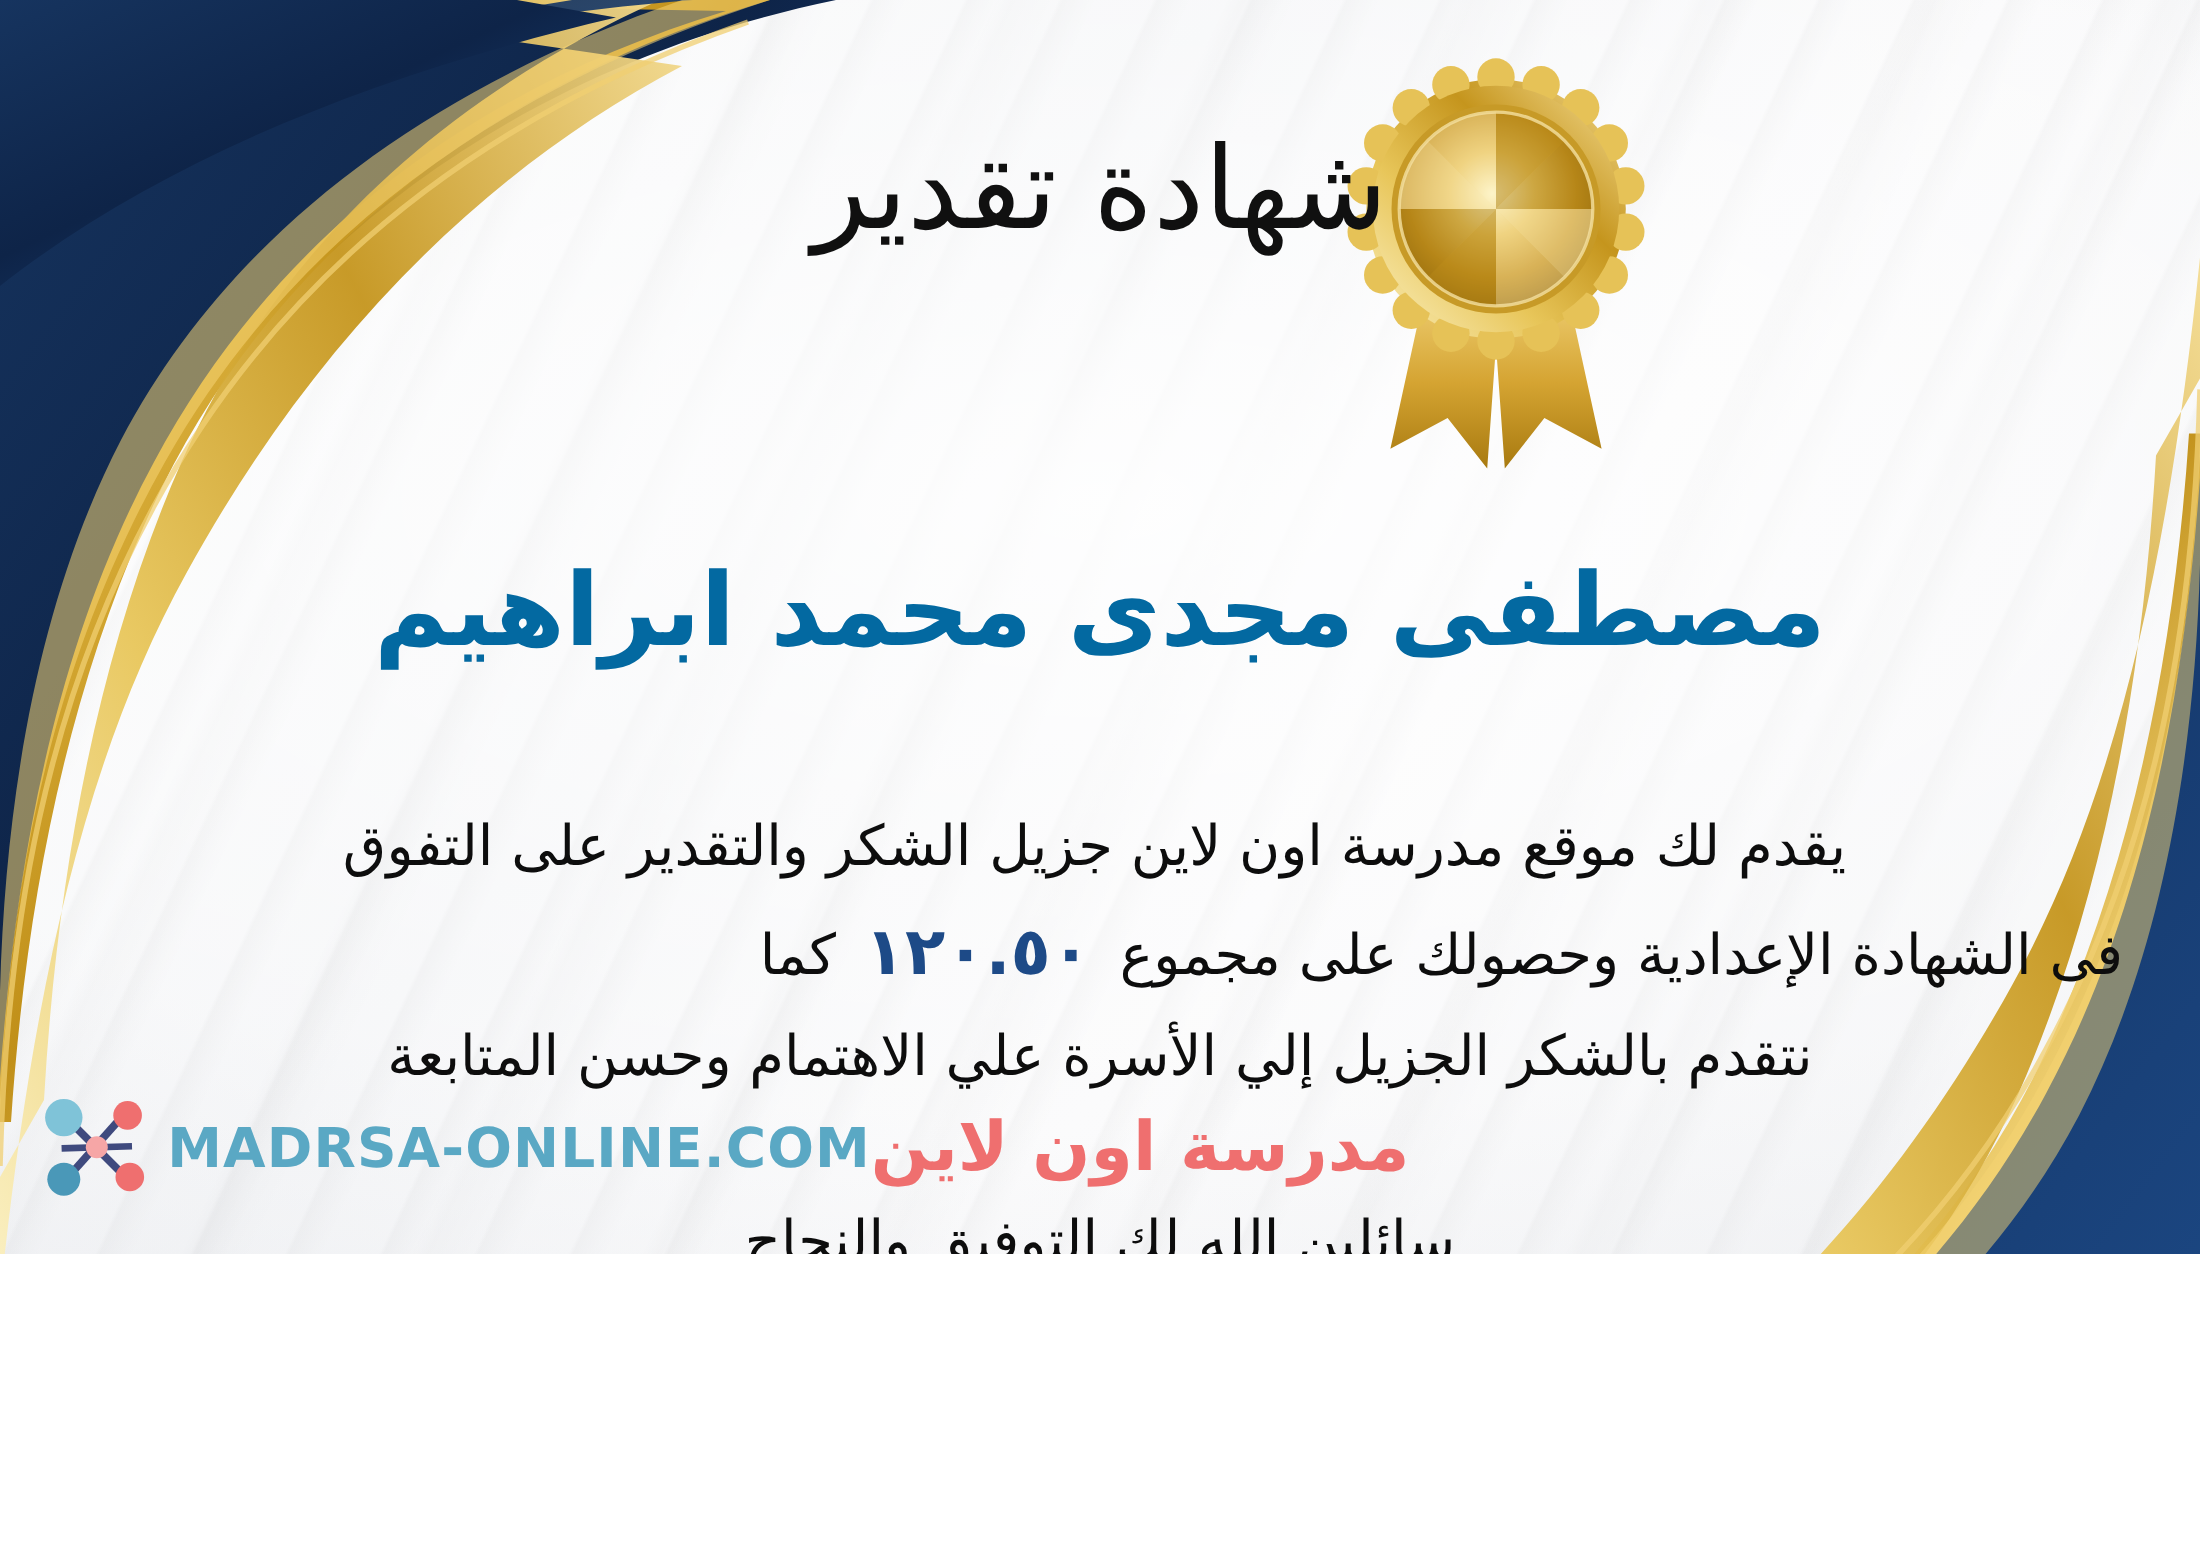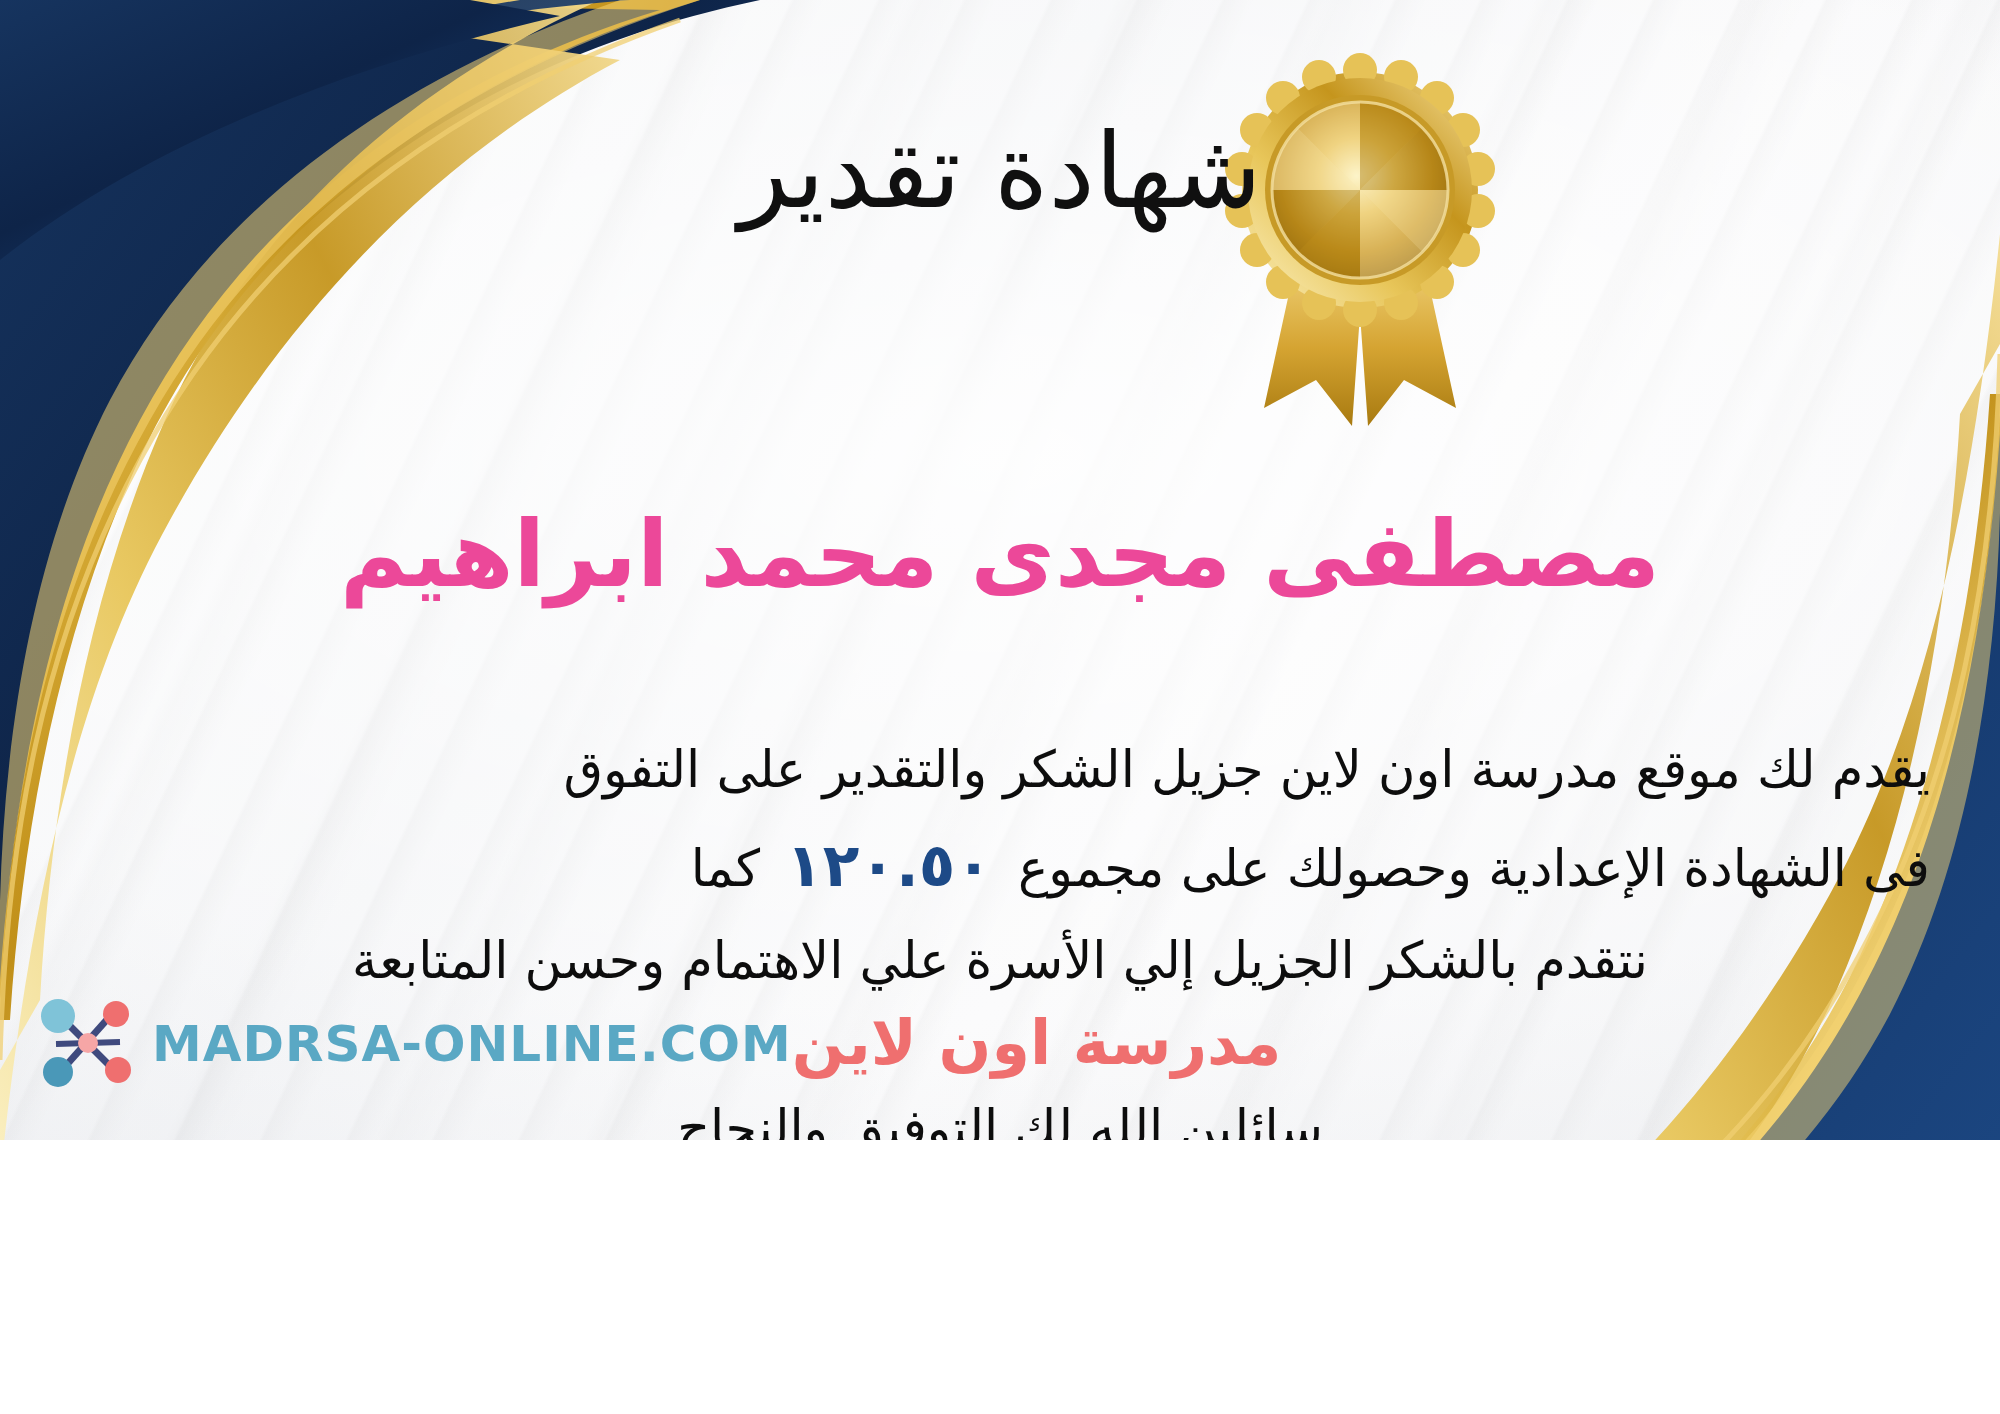--- a/index.html
+++ b/index.html
@@ -62,38 +62,38 @@
     line-height:1.15;
     direction:rtl;
   }
 
   .recipient{
     position:absolute;
     top:500px;left:0;right:0;
     text-align:center;
     font-size:92px;
     font-weight:700;
-    color:#ec4899;
+    color:#0369a1;
     line-height:1.2;
     direction:rtl;
   }
 
   .body-block{
     position:absolute;
     top:726px;
     left:60px;right:60px;
     direction:rtl;
     text-align:center;
     color:#0d0d0d;
     font-size:51px;
     line-height:1.72;
     font-weight:400;
   }
   .body-line{white-space:nowrap;}
-  .body-line.l1{text-align:right;padding-right:10px;}
+  .body-line.l1{padding-right:10px;}
   .body-line.l2{text-align:right;padding-right:10px;}
   .body-line.l3{text-align:center;}
   .grade{
     color:#1d4a87;
     font-weight:700;
     font-size:60px;
     letter-spacing:3px;
     padding:0 26px;
   }
 

